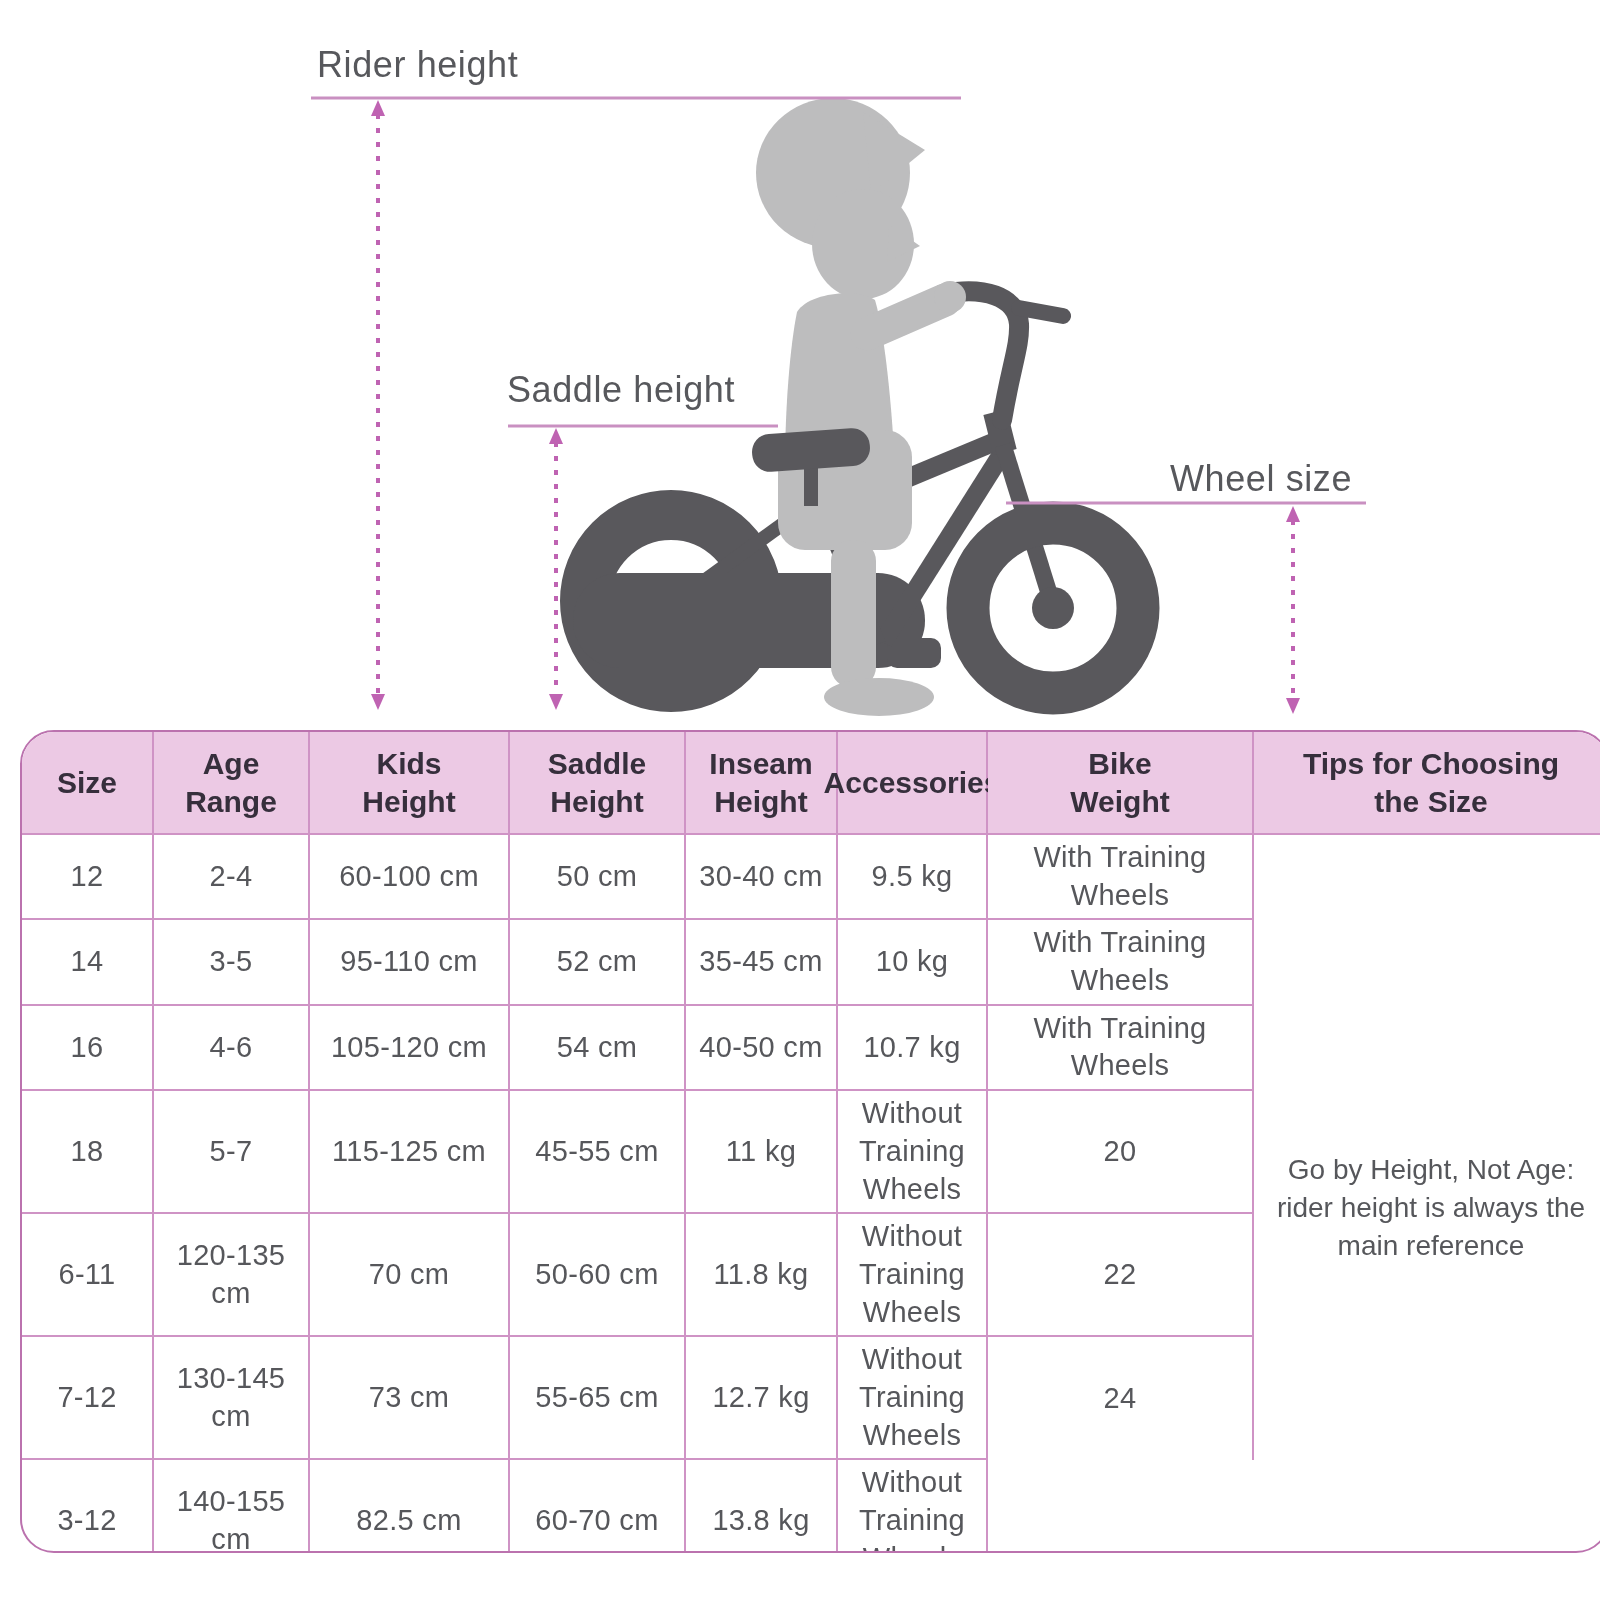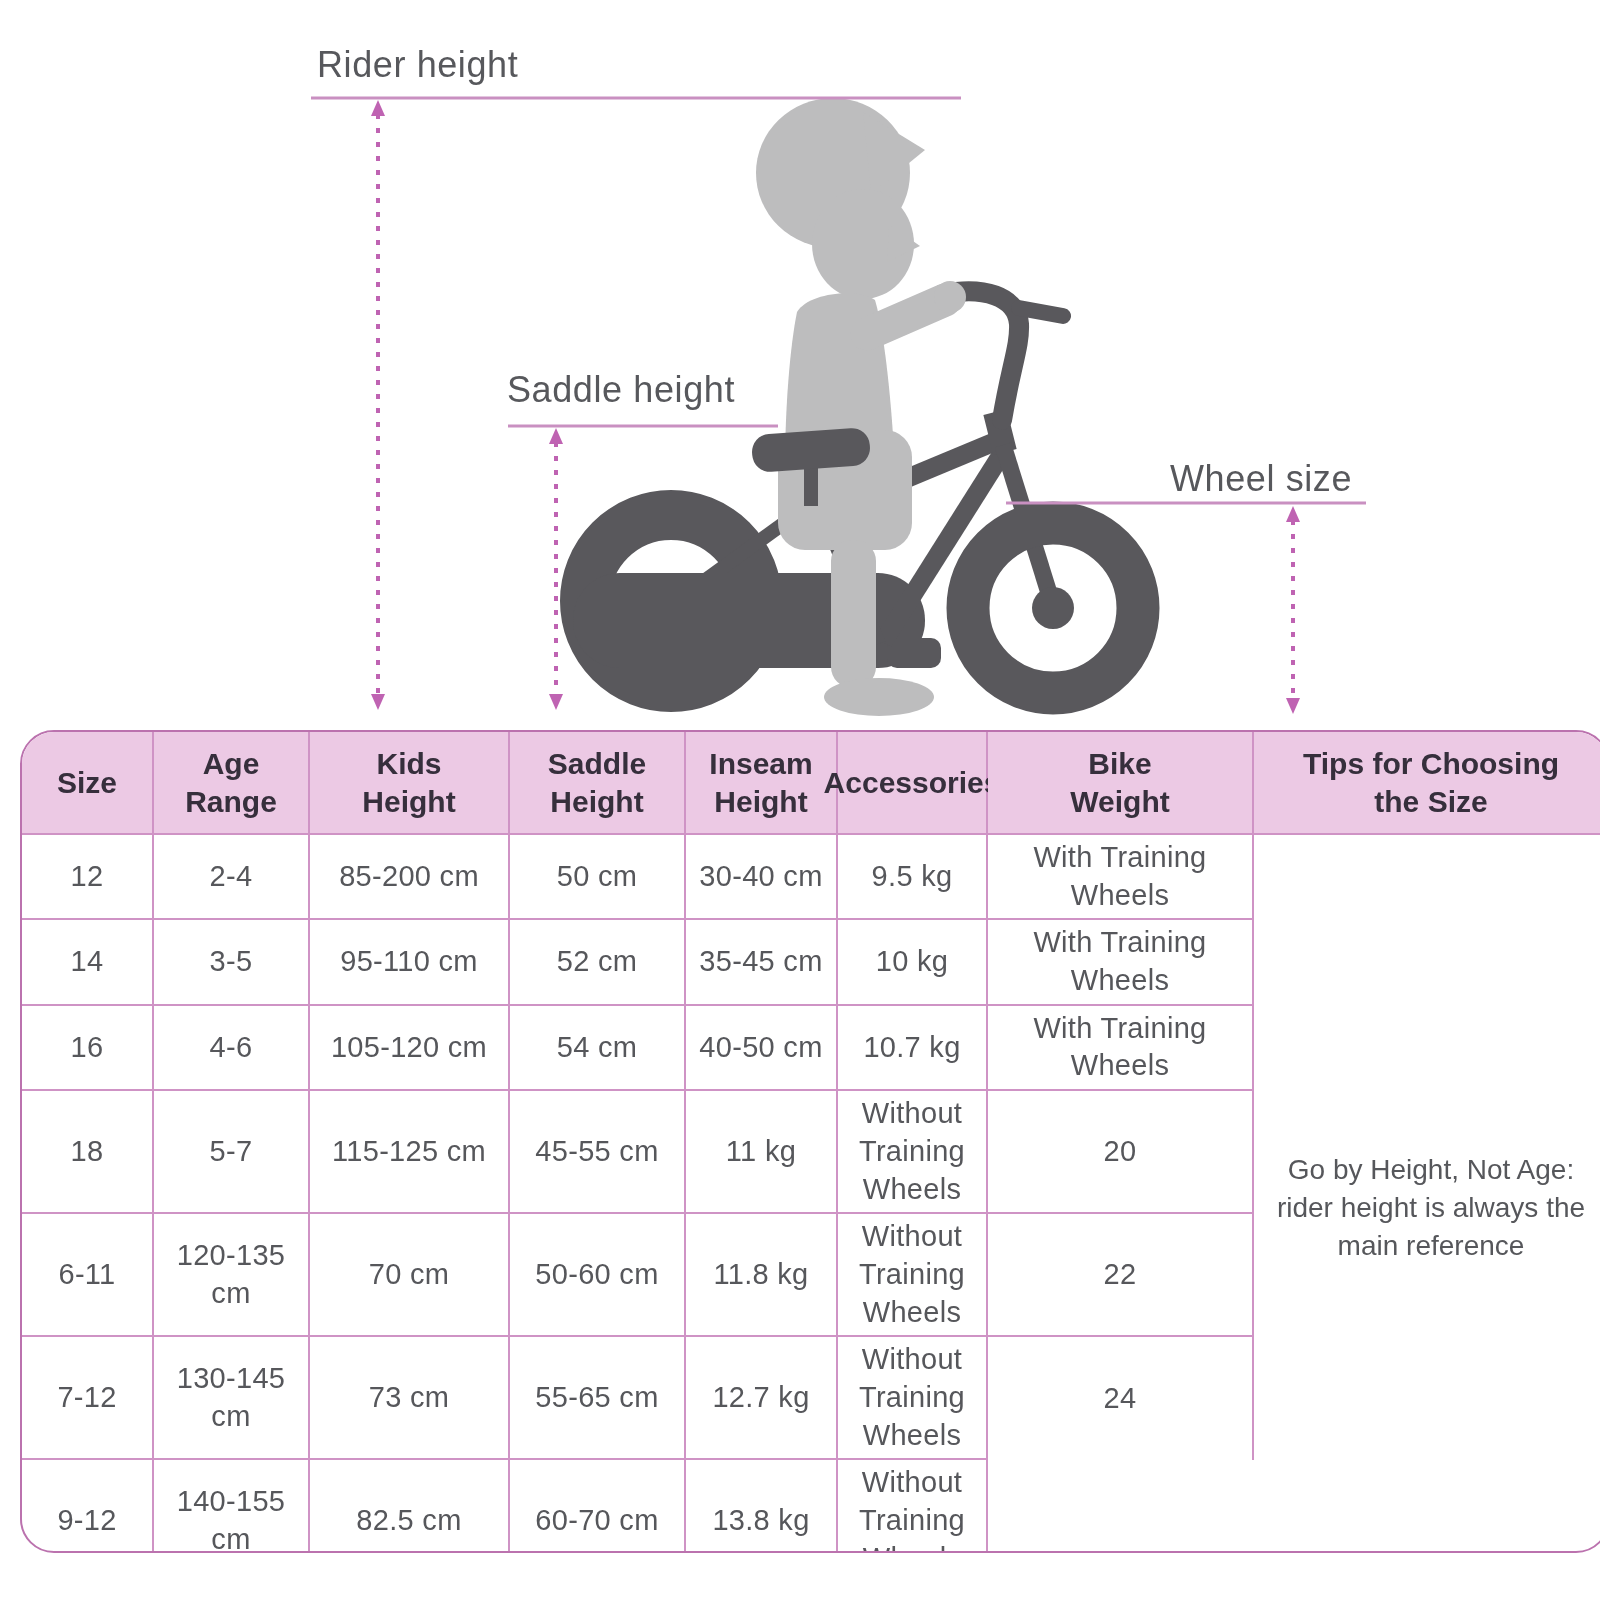--- a/index.html
+++ b/index.html
@@ -170,21 +170,21 @@
 Weight</div>
     <div class="cell hdr noR">Tips for Choosing
 the Size</div>
 
     <div class="cell tips">Go by Height, Not Age:
 rider height is always the
 main reference</div>
 
     <div class="cell body">12</div>
     <div class="cell body">2-4</div>
-    <div class="cell body">85-200 cm</div>
+    <div class="cell body">60-100 cm</div>
     <div class="cell body">50 cm</div>
     <div class="cell body">30-40 cm</div>
     <div class="cell body">9.5 kg</div>
     <div class="cell body">With Training
 Wheels</div>
 
     <div class="cell body">14</div>
     <div class="cell body">3-5</div>
     <div class="cell body">95-110 cm</div>
     <div class="cell body">52 cm</div>
@@ -222,21 +222,21 @@
     <div class="cell body">22</div>
     <div class="cell body">7-12</div>
     <div class="cell body">130-145 cm</div>
     <div class="cell body">73 cm</div>
     <div class="cell body">55-65 cm</div>
     <div class="cell body">12.7 kg</div>
     <div class="cell body">Without Training
 Wheels</div>
 
     <div class="cell body noB">24</div>
-    <div class="cell body noB">9-12</div>
+    <div class="cell body noB">3-12</div>
     <div class="cell body noB">140-155 cm</div>
     <div class="cell body noB">82.5 cm</div>
     <div class="cell body noB">60-70 cm</div>
     <div class="cell body noB">13.8 kg</div>
     <div class="cell body noB">Without Training
 Wheels</div>
 
   </div>
 </div>
 

